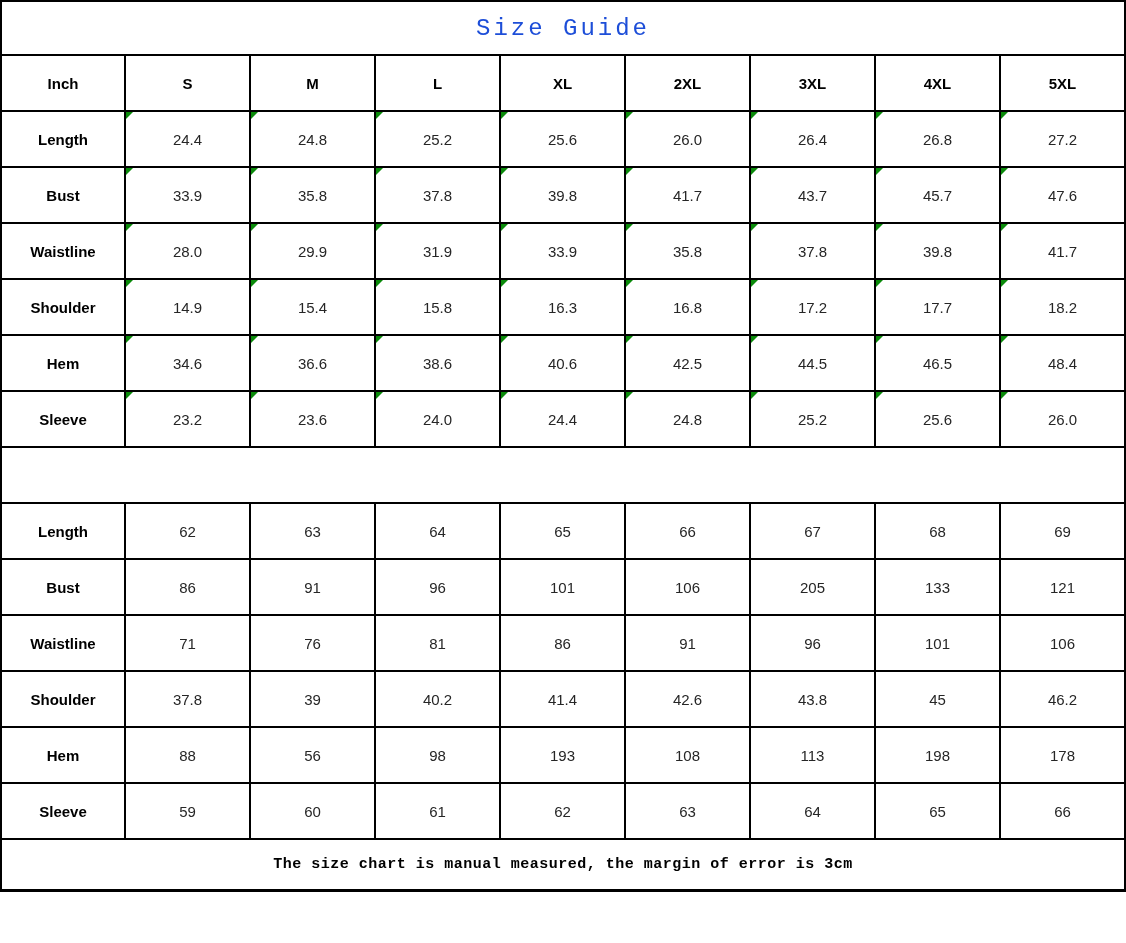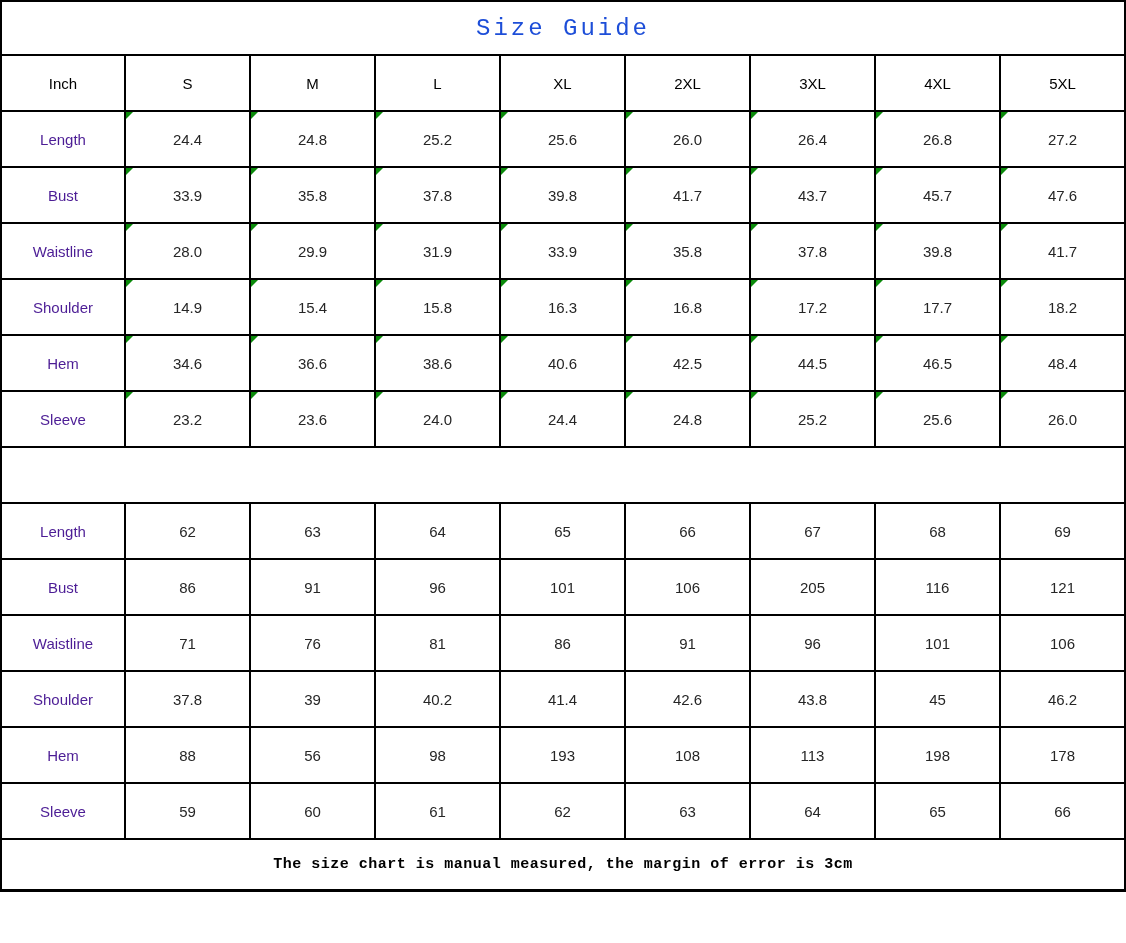--- a/index.html
+++ b/index.html
@@ -32,26 +32,26 @@
   }
   tr.title-row td {
     height: 52px;
     font-family: "Liberation Mono", "DejaVu Sans Mono", monospace;
     font-size: 24px;
     letter-spacing: 3px;
     color: #1d4ed8;
     font-weight: 500;
   }
   tr.header-row td {
-    font-weight: normal;
+    font-weight: bold;
     color: #000;
   }
   td.row-label {
-    font-weight: normal;
-    color: #4c1d95;
+    font-weight: bold;
+    color: #000000;
   }
   tr.gap-row td {
     height: 54px;
   }
   tr.footer-row td {
     height: 49px;
     font-family: "Liberation Mono", "DejaVu Sans Mono", monospace;
     font-size: 15px;
     font-weight: bold;
     letter-spacing: 0.5px;
@@ -172,21 +172,21 @@
           <td>69</td>
         </tr>
         <tr>
           <td class="row-label">Bust</td>
           <td>86</td>
           <td>91</td>
           <td>96</td>
           <td>101</td>
           <td>106</td>
           <td>205</td>
-          <td>116</td>
+          <td>133</td>
           <td>121</td>
         </tr>
         <tr>
           <td class="row-label">Waistline</td>
           <td>71</td>
           <td>76</td>
           <td>81</td>
           <td>86</td>
           <td>91</td>
           <td>96</td>

